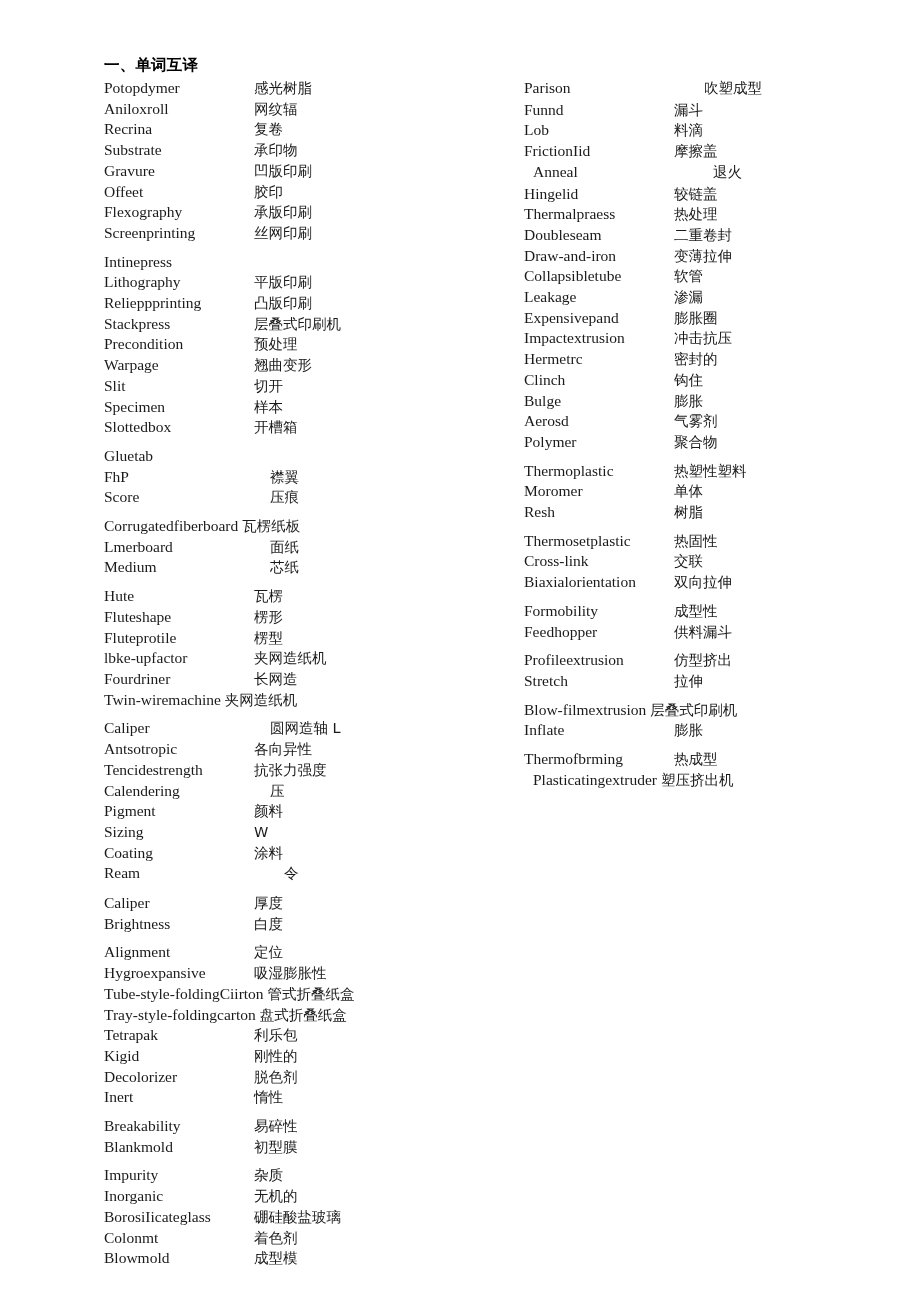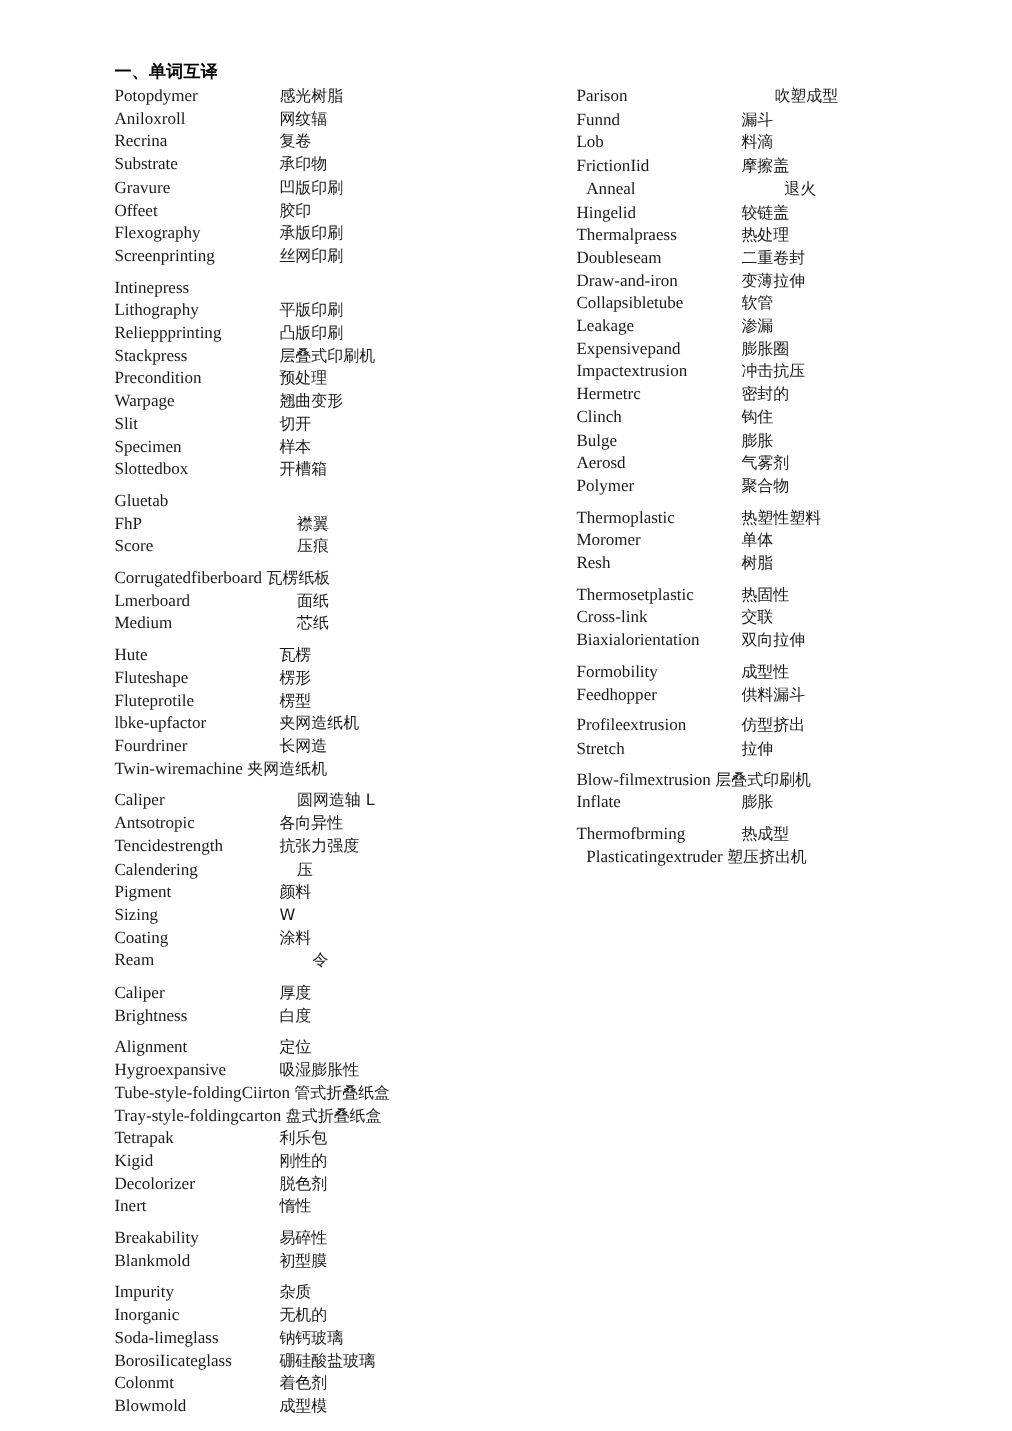--- a/index.html
+++ b/index.html
@@ -300,24 +300,20 @@
           <div class="gap"></div>
           <div class="entry aligned">
             <span class="term">Impurity</span>
             <span class="gloss">杂质</span>
           </div>
           <div class="entry aligned">
             <span class="term">Inorganic</span>
             <span class="gloss">无机的</span>
           </div>
           <div class="entry aligned">
-            <span class="term">Soda-limeglass</span>
-            <span class="gloss">钠钙玻璃</span>
-          </div>
-          <div class="entry aligned">
             <span class="term">BorosiIicateglass</span>
             <span class="gloss">硼硅酸盐玻璃</span>
           </div>
           <div class="entry aligned">
             <span class="term">Colonmt</span>
             <span class="gloss">着色剂</span>
           </div>
           <div class="entry aligned">
             <span class="term">Blowmold</span>
             <span class="gloss">成型模</span>

